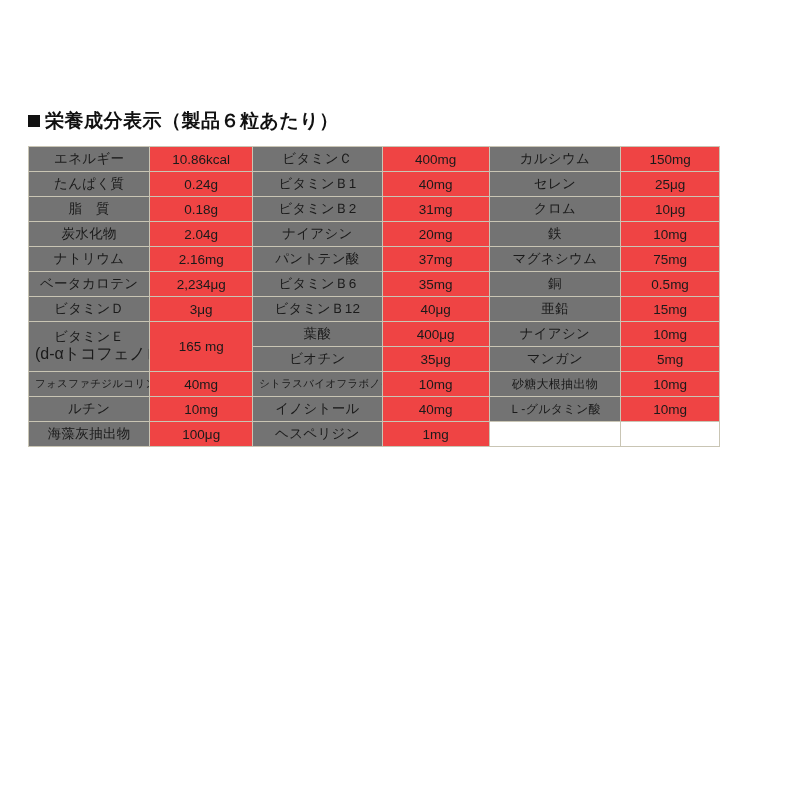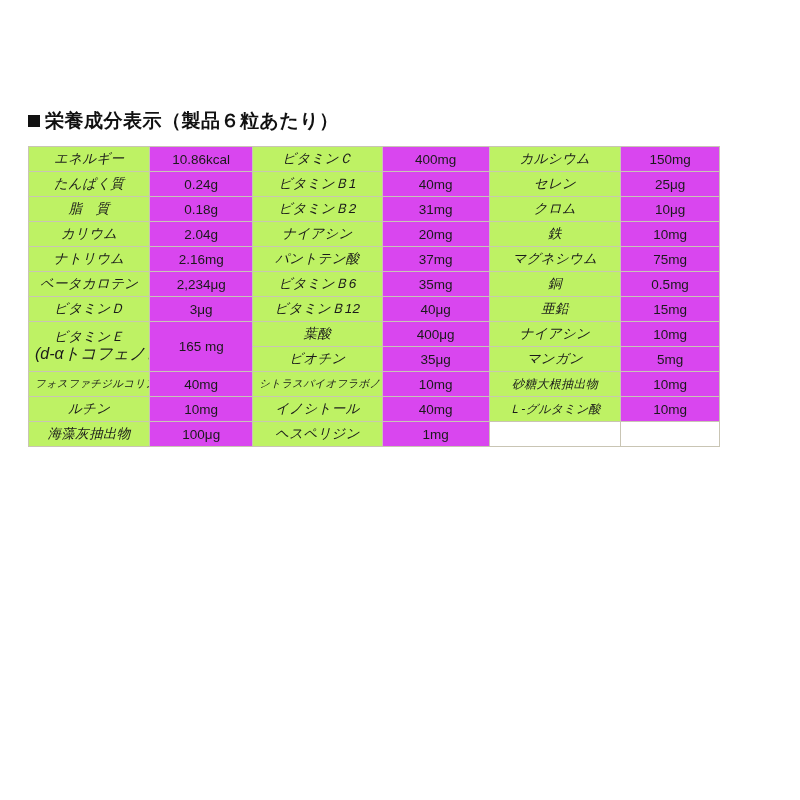--- a/index.html
+++ b/index.html
@@ -55,27 +55,26 @@
   }
   table.nutrition td {
     border: 1px solid #c9c5b4;
     height: 22px;
     padding: 1px 6px;
     vertical-align: middle;
     white-space: nowrap;
     overflow: hidden;
   }
   td.name {
-    background: #bef264;
+    background: #737373;
     text-align: center;
     letter-spacing: 0.3px;
-    font-style: italic;
   }
   td.val {
-    background: #d946ef;
+    background: #ef4444;
     text-align: center;
   }
   td.empty {
     border: none;
     background: transparent;
   }
   .c1 { width: 118px; }
   .c2 { width: 100px; }
   .c3 { width: 126px; }
   .c4 { width: 104px; }
@@ -148,21 +147,21 @@
         </tr>
         <tr>
           <td class="name">脂　質</td>
           <td class="val">0.18g</td>
           <td class="name">ビタミンＢ2</td>
           <td class="val">31mg</td>
           <td class="name">クロム</td>
           <td class="val">10μg</td>
         </tr>
         <tr>
-          <td class="name">カリウム</td>
+          <td class="name">炭水化物</td>
           <td class="val">2.04g</td>
           <td class="name">ナイアシン</td>
           <td class="val">20mg</td>
           <td class="name">鉄</td>
           <td class="val">10mg</td>
         </tr>
         <tr>
           <td class="name">ナトリウム</td>
           <td class="val">2.16mg</td>
           <td class="name">パントテン酸</td>

